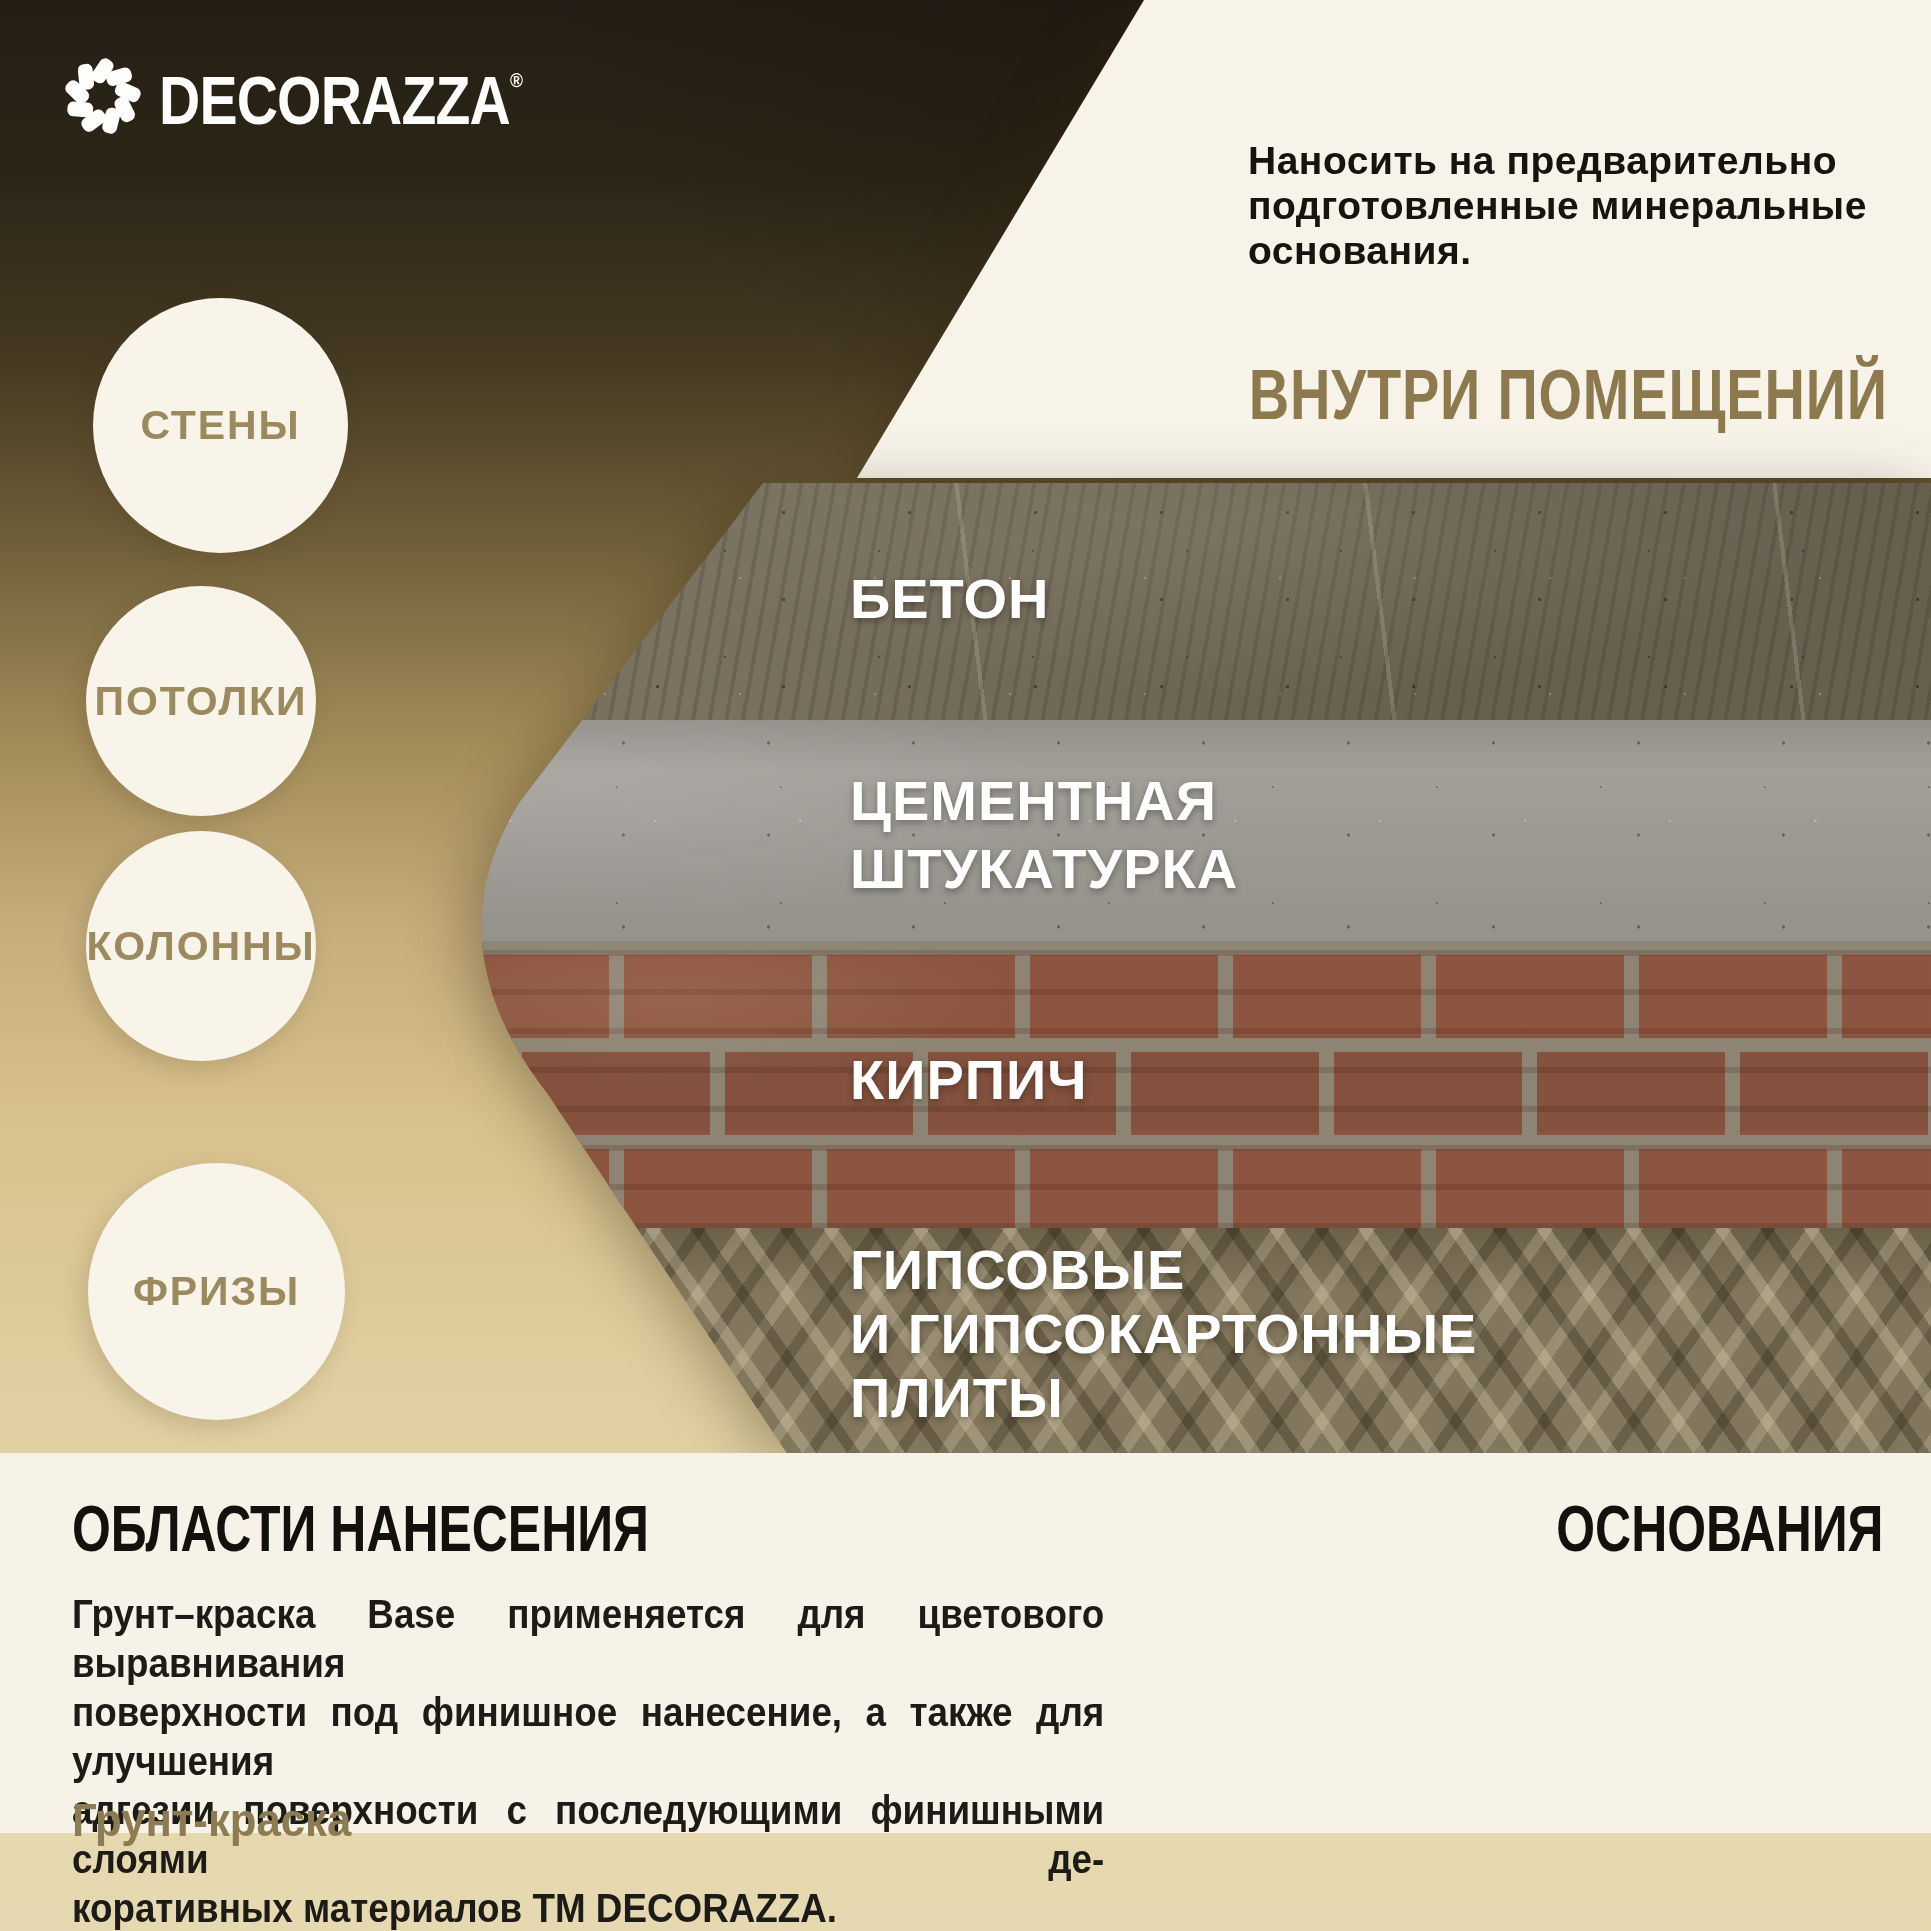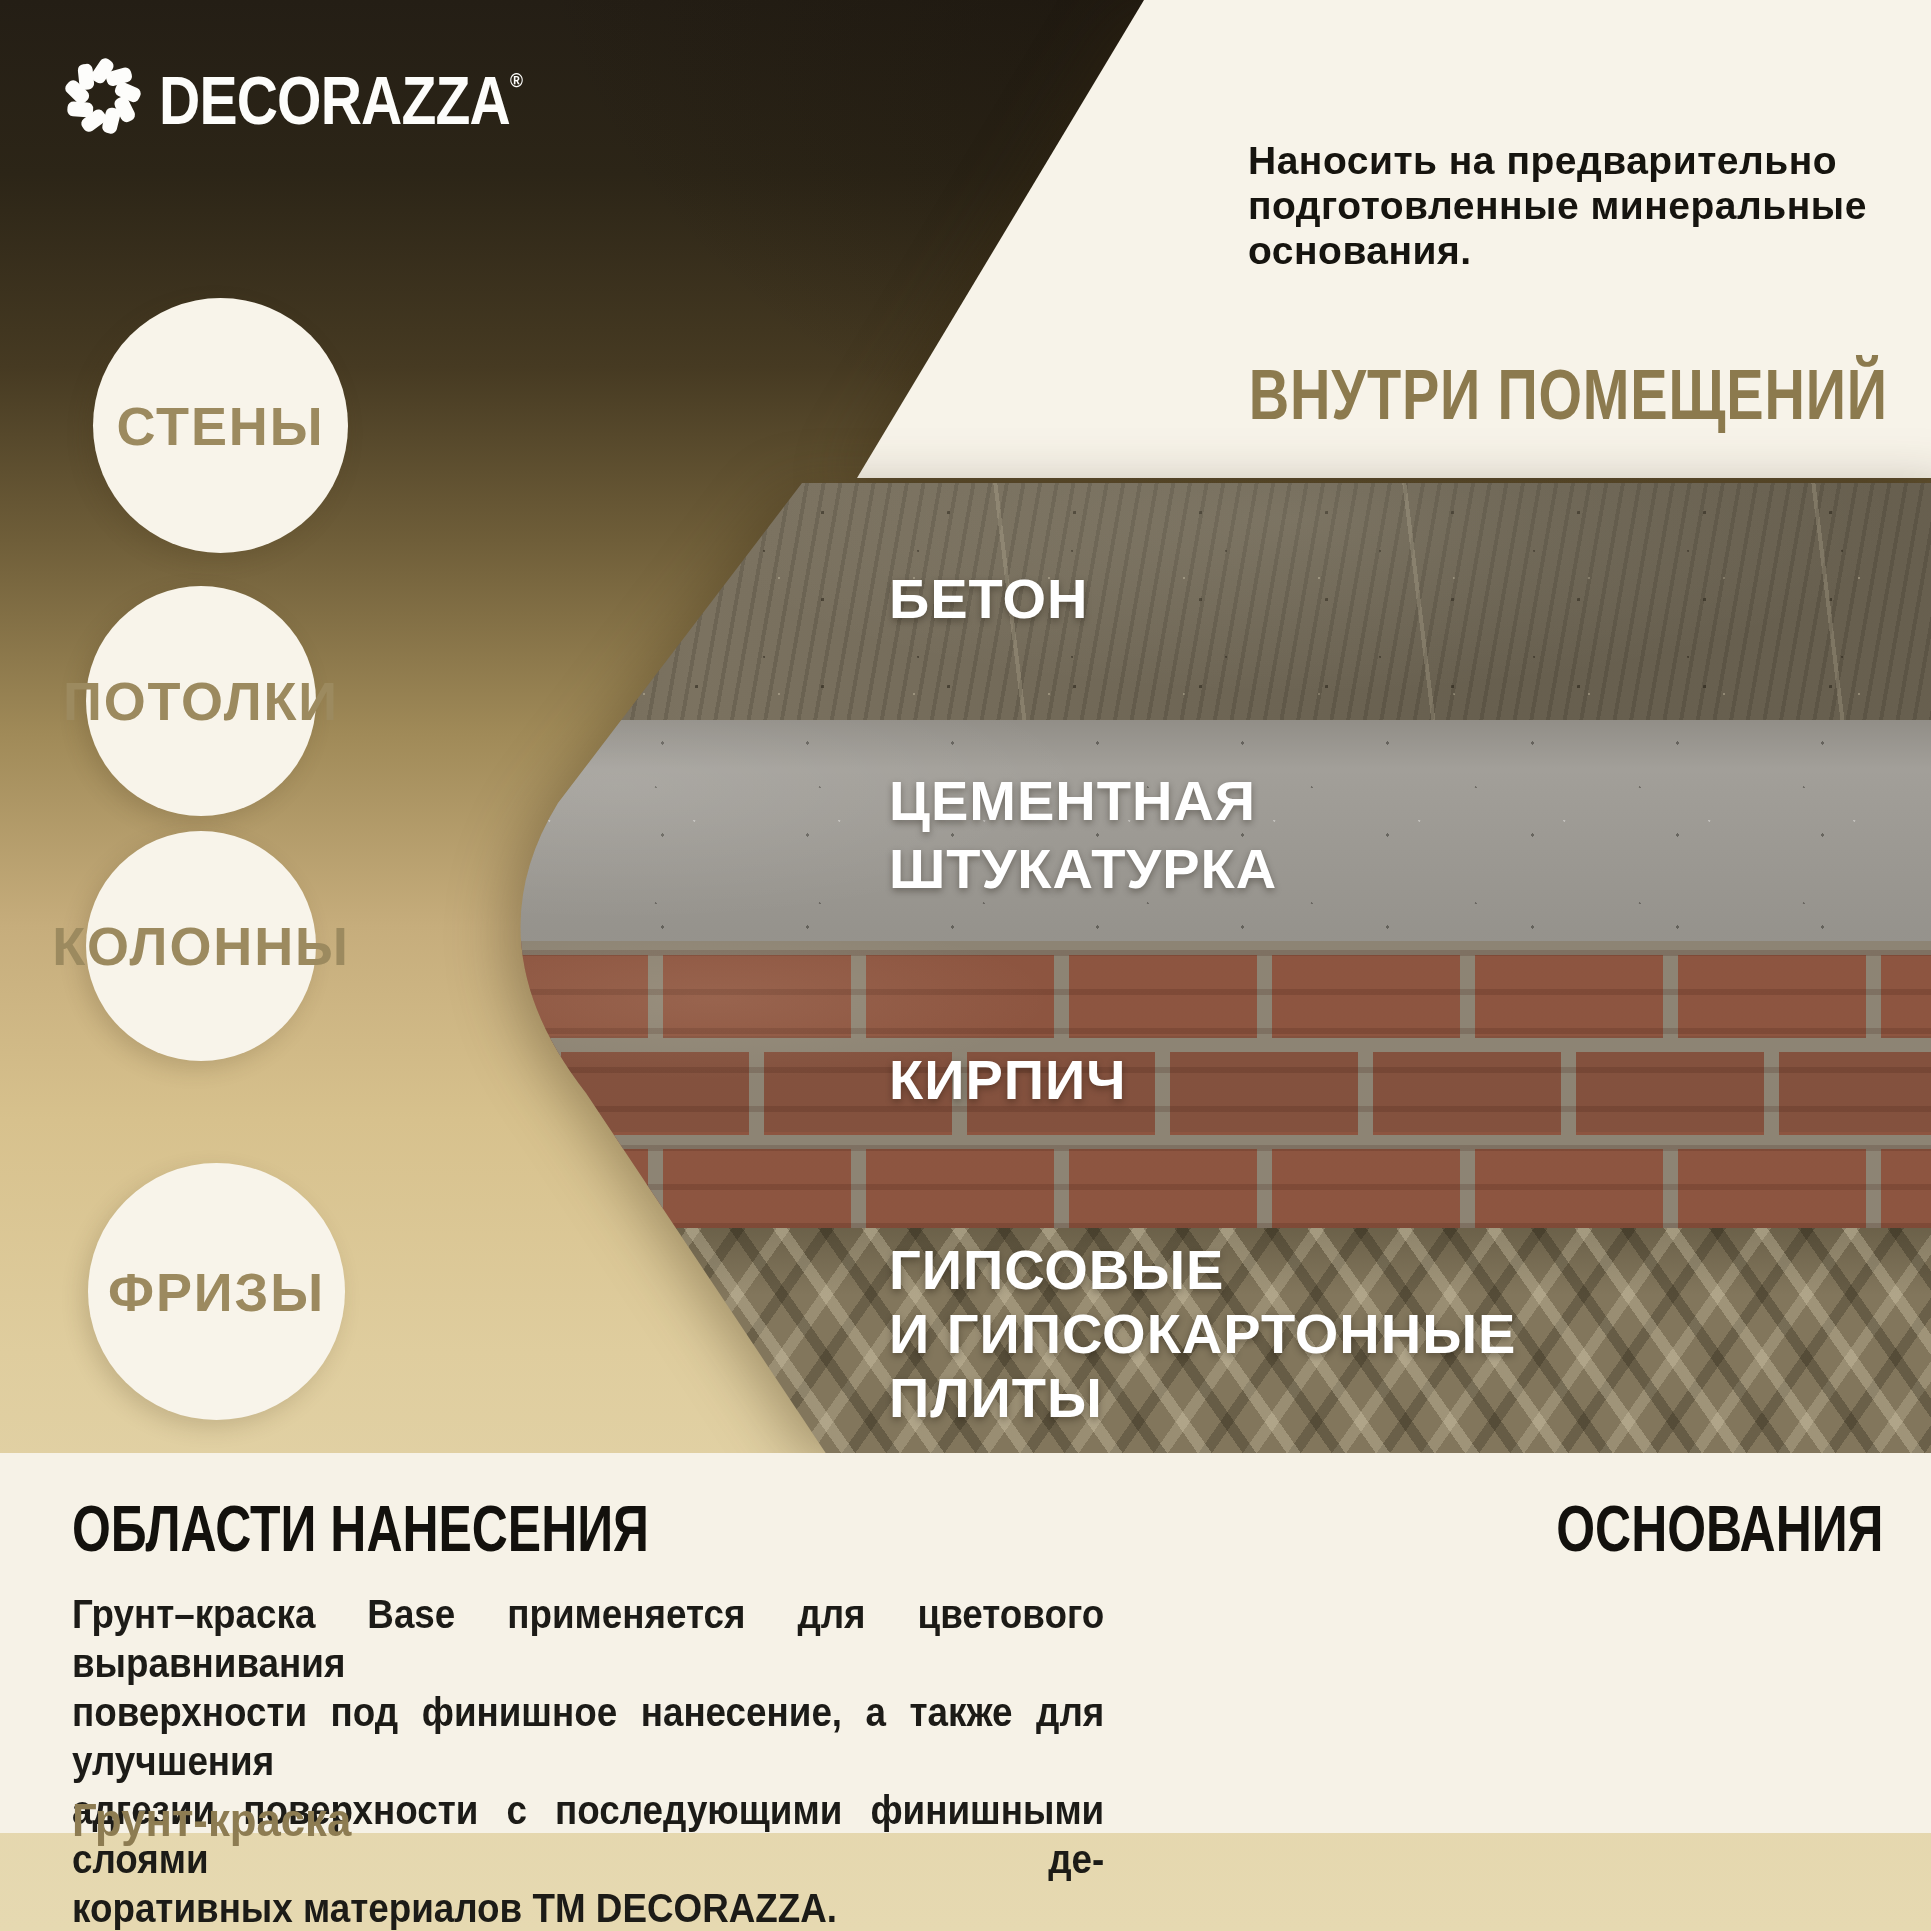--- a/index.html
+++ b/index.html
@@ -21,29 +21,29 @@
     color:#8c7a4e;transform:scaleX(.8);transform-origin:100% 0;white-space:nowrap;letter-spacing:1px;}
   
   .logo{position:absolute;left:60px;top:54px;display:flex;align-items:flex-end;}
   .logo-icon{width:85px;height:85px;}
   .logo-word{margin-left:13.5px;margin-top:5.8px;font-size:68px;font-weight:bold;color:#fdfdfb;
     transform:scaleX(.84);transform-origin:0 0;letter-spacing:-1px;white-space:nowrap;}
   .logo-reg{font-size:21px;vertical-align:37px;font-weight:bold;}
   
   .circle{position:absolute;border-radius:50%;background:#f8f4ea;display:flex;align-items:center;
     justify-content:center;box-shadow:-5.8px 7.7px 21px rgba(70,55,25,.18);}
-  .circle span{font-size:54px;font-weight:bold;color:#9c8a5f;letter-spacing:1.9px;}
+  .circle span{font-size:41px;font-weight:bold;color:#9c8a5f;letter-spacing:1.9px;}
   .c1{left:93px;top:298px;width:255px;height:255px;}
   .c2{left:86px;top:586px;width:230px;height:230px;}
   .c3{left:86px;top:831px;width:230px;height:230px;}
   .c4{left:88px;top:1163px;width:257px;height:257px;}
   
   .collage-wrap{left:0;top:483px;width:1931px;height:970px;}
   .collage{position:absolute;left:0;top:0;width:1557px;height:970px;
-    clip-path:path("M 763 0 L 2000 0 L 2000 1005 L 810 1005 L 547 610 Q 432 462 519 320 Z");margin-left:39px;}
+    clip-path:path("M 763 0 L 2000 0 L 2000 1005 L 810 1005 L 547 610 Q 432 462 519 320 Z");}
   .band{position:absolute;left:0;width:1931px;}
   .band-concrete{top:0;height:237px;background-color:#7b7260;
     background-image:
       radial-gradient(869px 251px at 65% 15%, rgba(255,250,230,.10), rgba(0,0,0,0) 70%),
       repeating-linear-gradient(83deg, rgba(0,0,0,0) 0 164px, rgba(230,220,190,.18) 164px 168px, rgba(0,0,0,0) 168px 406px),
       repeating-linear-gradient(100deg, rgba(35,30,20,.16) 0 3.9px, rgba(0,0,0,0) 3.9px 16.4px),
       radial-gradient(circle 2.9px at 22% 34%, rgba(30,25,15,.5) 55%, rgba(0,0,0,0) 60%),
       radial-gradient(circle 1.9px at 71% 64%, rgba(30,25,15,.45) 55%, rgba(0,0,0,0) 60%),
       radial-gradient(circle 1.9px at 48% 82%, rgba(240,230,200,.3) 55%, rgba(0,0,0,0) 60%),
       linear-gradient(100deg, rgba(50,43,30,.35), rgba(0,0,0,0) 35%, rgba(45,40,28,.25) 75%);

